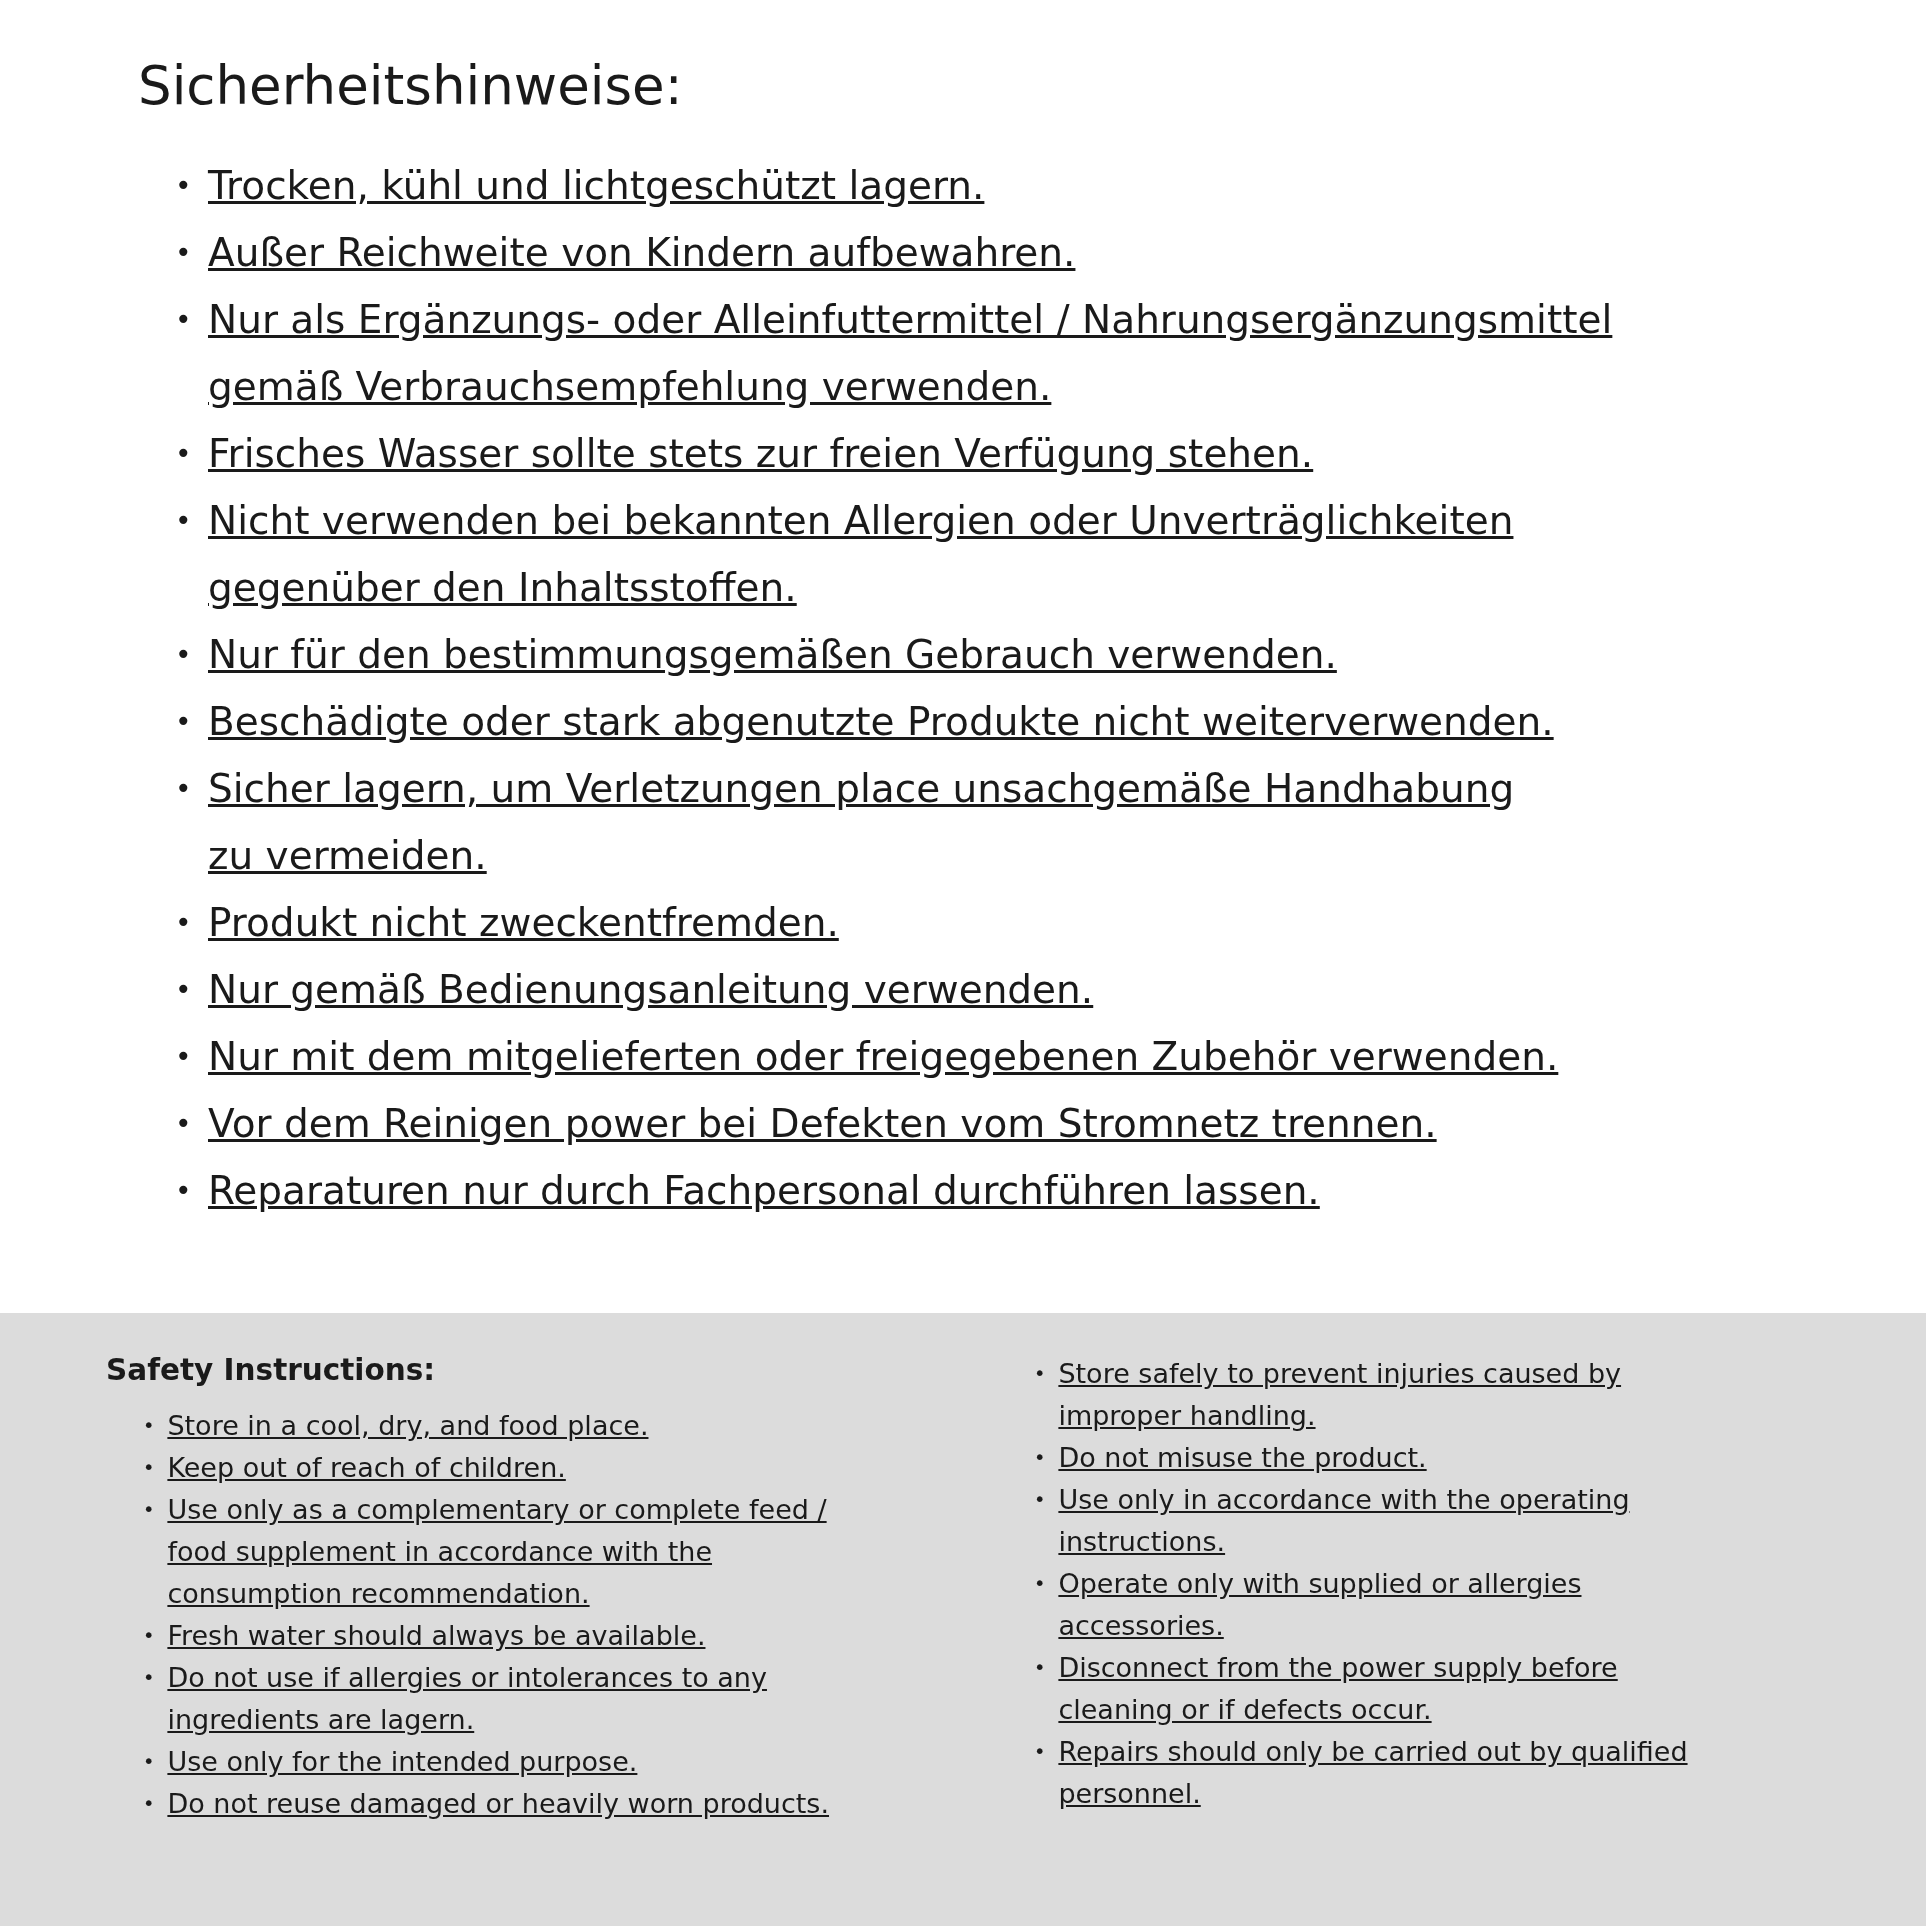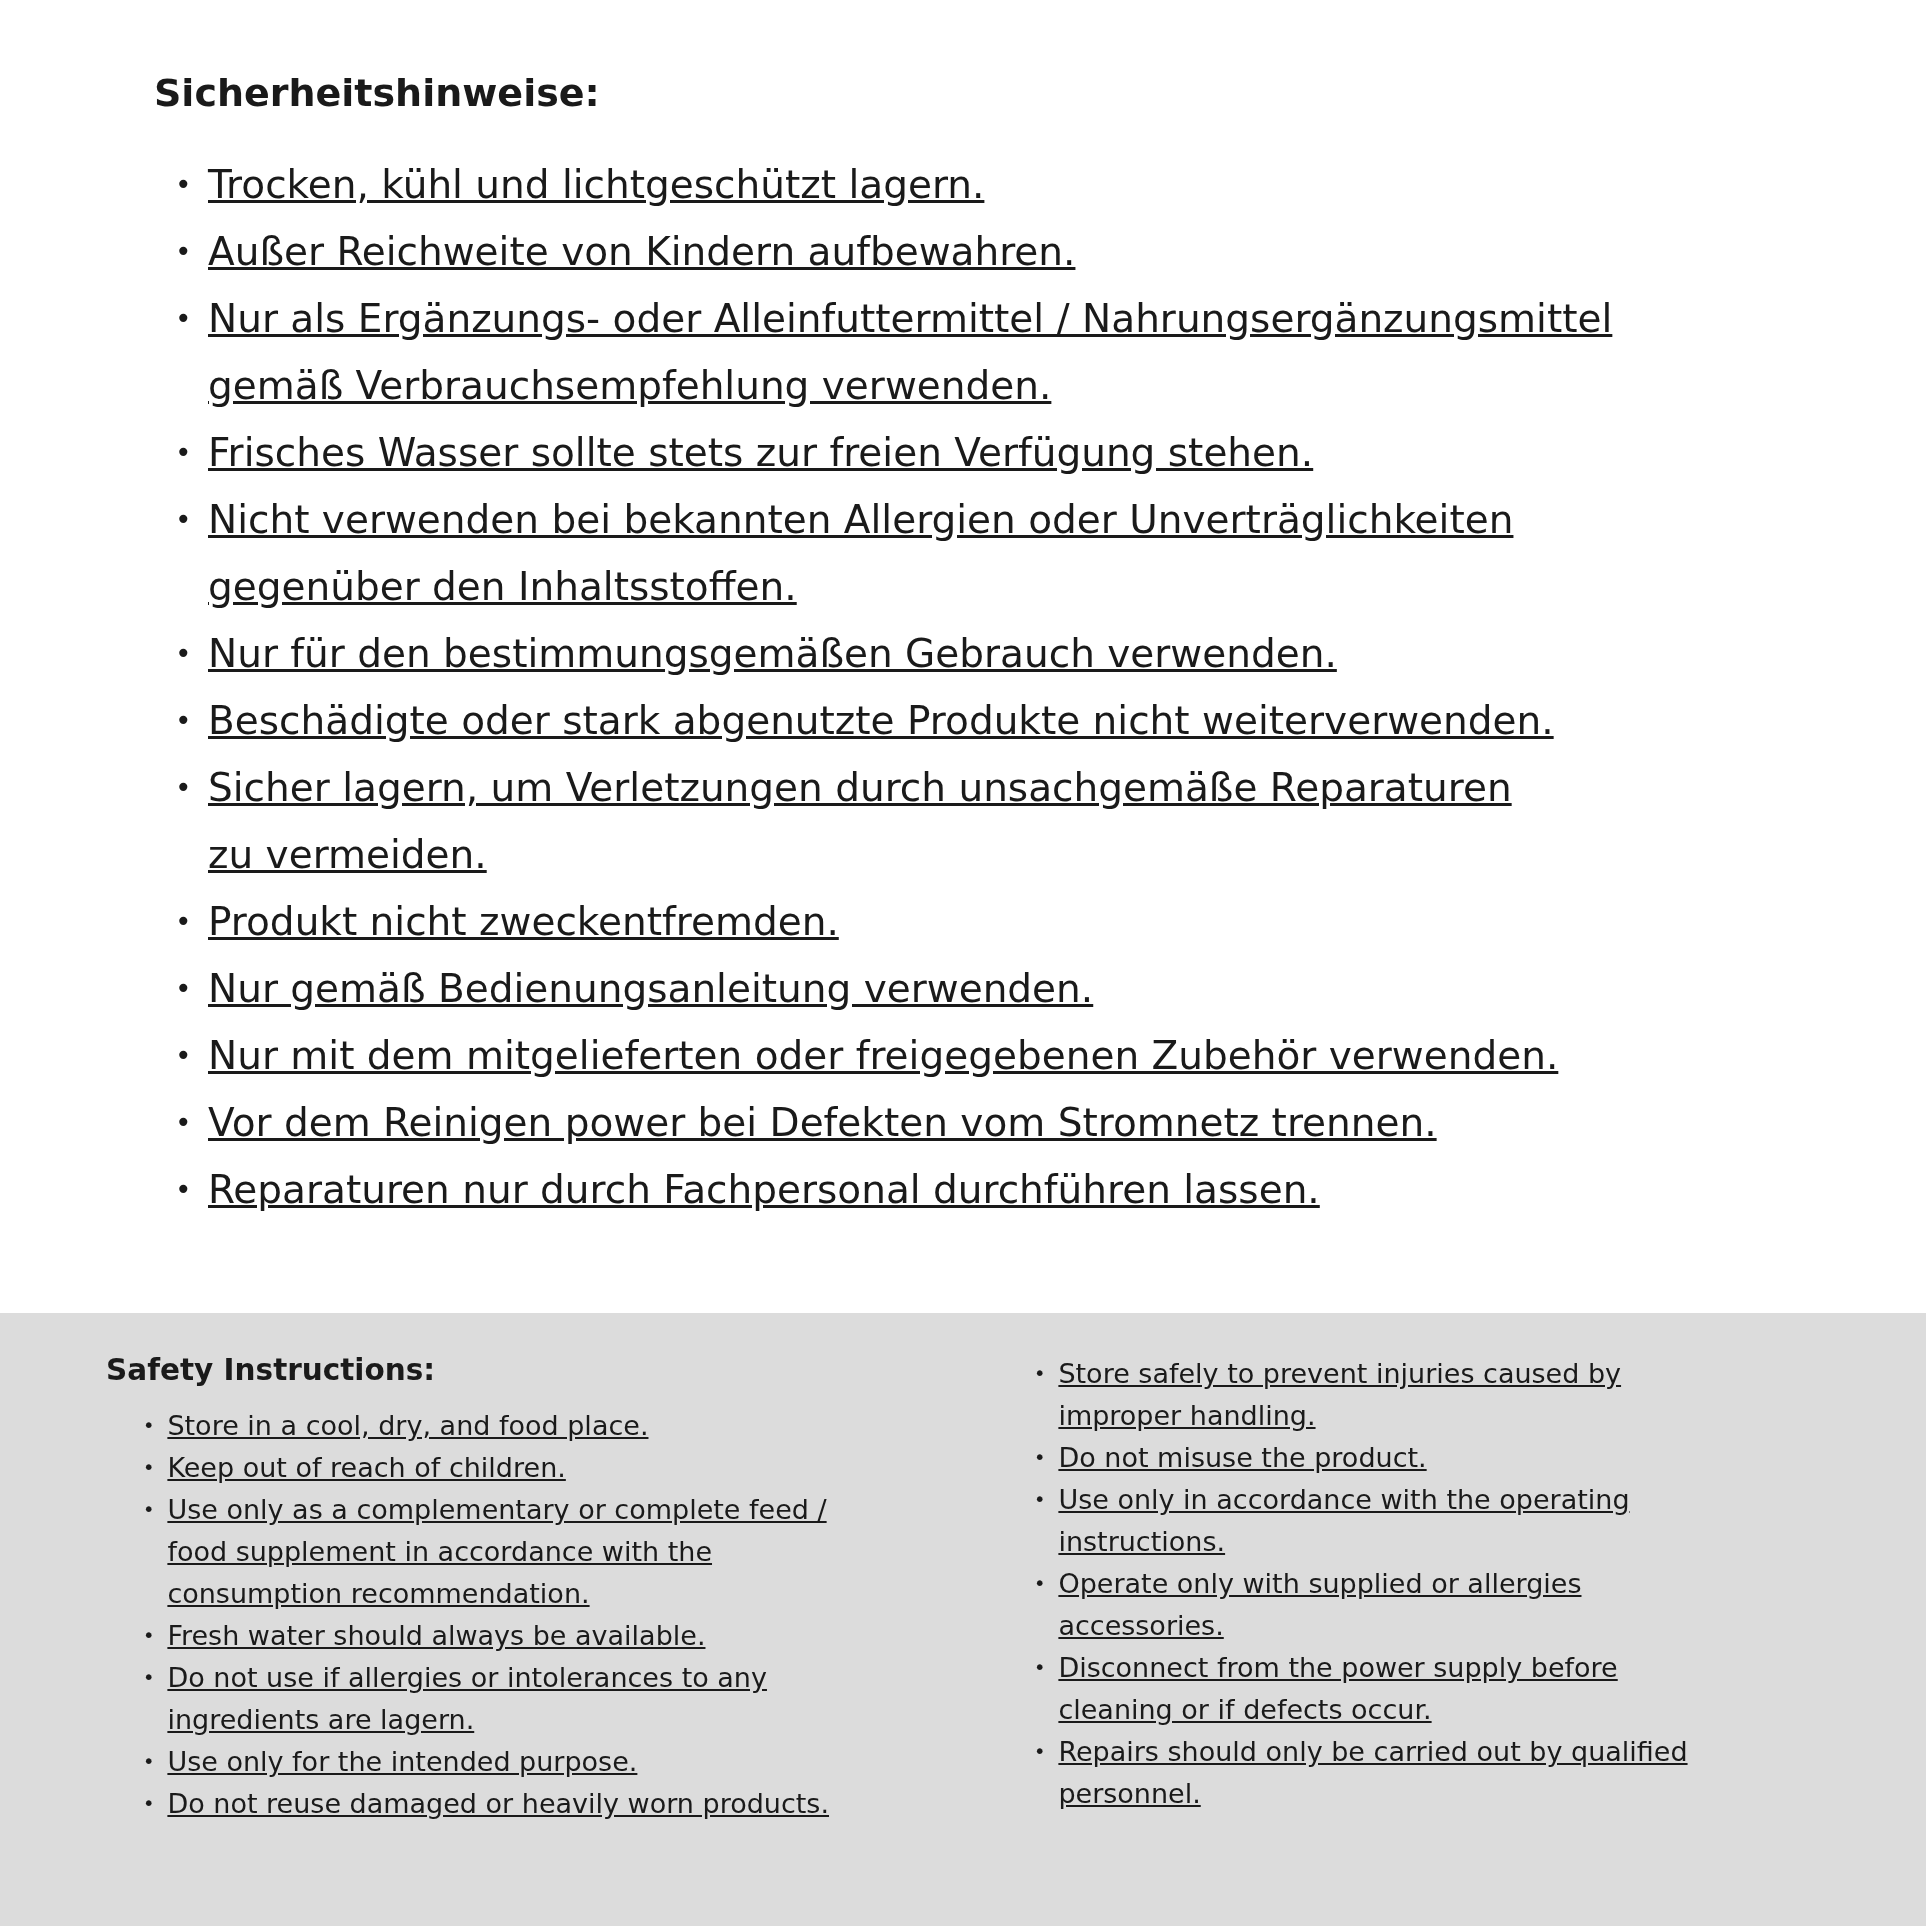--- a/index.html
+++ b/index.html
@@ -8,21 +8,21 @@
     width:1926px;
     height:1926px;
     background:#ffffff;
     color:#1a1a1a;
     font-family:"DejaVu Sans","Liberation Sans",sans-serif;
     overflow:hidden;
   }
 
   
   .de-block { position:absolute; left:138px; top:56px; width:1695px; }
-  .de-title { font-size:38px; font-weight:700; margin:16px; line-height:1.15; }
+  .de-title { font-size:53px; font-weight:400; margin:0; line-height:1.15; }
   .de-list  { margin:35px 0 0 0; padding:0 0 0 37px; list-style:none;
               font-size:39px; line-height:67px; }
   .item { display:flex; align-items:flex-start; }
   .marker { flex:0 0 33px; font-size:0.72em; line-height:67px; }
   .item-text { flex:1 1 auto; white-space:pre-line;text-decoration:underline; }
 
   
   .en-section { position:absolute; left:0; top:1313px; width:1926px; height:613px;
                 background:#dcdcdc; }
   .en-columns { display:flex; padding:40px 71px 0 106px; align-items:flex-start; }
@@ -66,21 +66,21 @@
       <li class="item">
         <span class="marker">•</span>
         <span class="item-text">Nur für den bestimmungsgemäßen Gebrauch verwenden.</span>
       </li>
       <li class="item">
         <span class="marker">•</span>
         <span class="item-text">Beschädigte oder stark abgenutzte Produkte nicht weiterverwenden.</span>
       </li>
       <li class="item">
         <span class="marker">•</span>
-        <span class="item-text">Sicher lagern, um Verletzungen durch unsachgemäße Reparaturen
+        <span class="item-text">Sicher lagern, um Verletzungen place unsachgemäße Handhabung
 zu vermeiden.</span>
       </li>
       <li class="item">
         <span class="marker">•</span>
         <span class="item-text">Produkt nicht zweckentfremden.</span>
       </li>
       <li class="item">
         <span class="marker">•</span>
         <span class="item-text">Nur gemäß Bedienungsanleitung verwenden.</span>
       </li>

